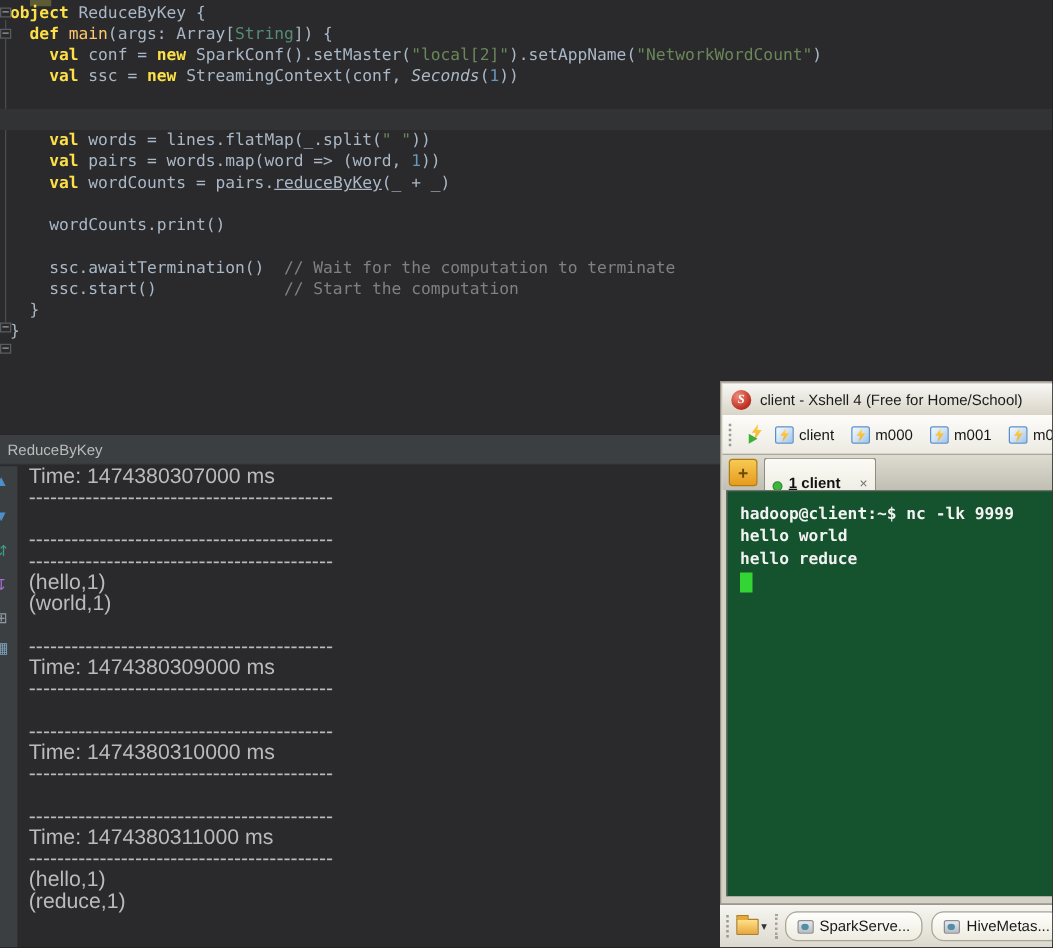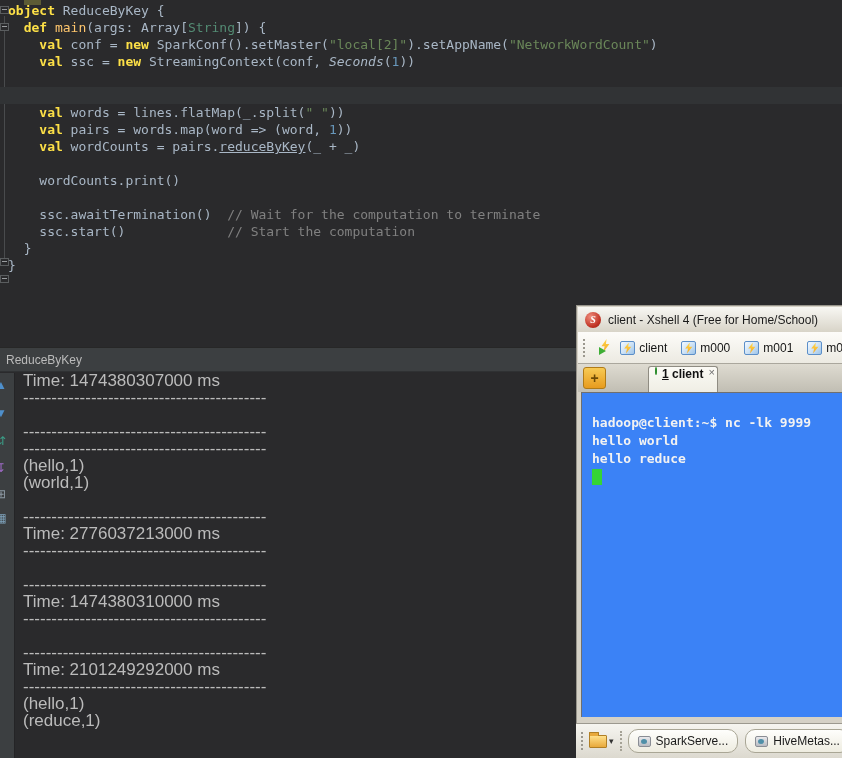--- a/index.html
+++ b/index.html
@@ -91,32 +91,32 @@
   .xs-tabbar {
     position:absolute; left:1px; top:57px; width:265px; height:29px;
     background:linear-gradient(#dedbd1, #c1beb3); border-top:1px solid #aaa79d;
   }
   .new-tab-btn {
     position:absolute; left:5px; top:3px; width:23px; height:22px;
     background:linear-gradient(#f7ca54, #e79b1e); border:1px solid #b07b17; border-radius:3px;
     color:#6d4a05; font-size:14px; font-weight:bold; text-align:center; line-height:20px;
   }
   .active-tab {
-    position:absolute; left:33px; top:2px; width:70px; height:27px;
+    position:absolute; left:33px; top:2px; width:90px; height:27px;
     background:linear-gradient(#fbfaf5, #efede4); border:1px solid #8f8c82; border-bottom:none;
-    border-radius:3px 3px 0 0; display:flex; align-items:flex-start; gap:5px; padding:0 6px;margin-left:37px;
+    border-radius:3px 3px 0 0; display:flex; align-items:flex-end; gap:5px; padding:0 6px;
   }
   .tab-dot { width:8px; height:8px; border-radius:50%; background:#3bb53b; border:1px solid #2c8b2c; }
   .tab-label { font-size:12px; font-weight:bold; color:#111; white-space:pre; }
   .tab-label .num { text-decoration:underline; }
   .tab-close { margin-left:auto; color:#6f6f6f; font-size:11px; line-height:11px; }
   .xs-term {
     position:absolute; left:4px; top:86px; width:262px; height:325px;
-    background:#3b82f6; border-left:1px solid #6f6f6f; border-top:1px solid #6f6f6f;
-    padding:21px 0 0 10px; overflow:hidden;
+    background:#14532d; border-left:1px solid #6f6f6f; border-top:1px solid #6f6f6f;
+    padding:10px 0 0 10px; overflow:hidden;
   }
   .term-line {
     height:18px; line-height:18px; white-space:pre;
     font-family:"DejaVu Sans Mono", monospace; font-size:13px; font-weight:bold; color:#f2f2f2;
   }
   .term-cursor { width:10px; height:16px; background:#35d435; margin-top:1px; }
   
   .taskbar {
     position:absolute; left:576px; top:723px; width:266px; height:35px;
     background:linear-gradient(#f6f5f0, #dcd9cf); border-top:1px solid #9c998f;
@@ -183,29 +183,29 @@
   <div class="console" id="console">
       <div class="console-line">Time: 1474380307000 ms</div>
       <div class="console-line">-------------------------------------------</div>
       <div class="console-line"></div>
       <div class="console-line">-------------------------------------------</div>
       <div class="console-line">-------------------------------------------</div>
       <div class="console-line">(hello,1)</div>
       <div class="console-line">(world,1)</div>
       <div class="console-line"></div>
       <div class="console-line">-------------------------------------------</div>
-      <div class="console-line">Time: 2776037213000 ms</div>
+      <div class="console-line">Time: 1474380309000 ms</div>
       <div class="console-line">-------------------------------------------</div>
       <div class="console-line"></div>
       <div class="console-line">-------------------------------------------</div>
       <div class="console-line">Time: 1474380310000 ms</div>
       <div class="console-line">-------------------------------------------</div>
       <div class="console-line"></div>
       <div class="console-line">-------------------------------------------</div>
-      <div class="console-line">Time: 2101249292000 ms</div>
+      <div class="console-line">Time: 1474380311000 ms</div>
       <div class="console-line">-------------------------------------------</div>
       <div class="console-line">(hello,1)</div>
       <div class="console-line">(reduce,1)</div>
     </div>
 
   <div class="xshell">
     <div class="xs-title">
       <span class="xs-logo">S</span>
       <span>client - Xshell 4 (Free for Home/School)</span>
     </div>

